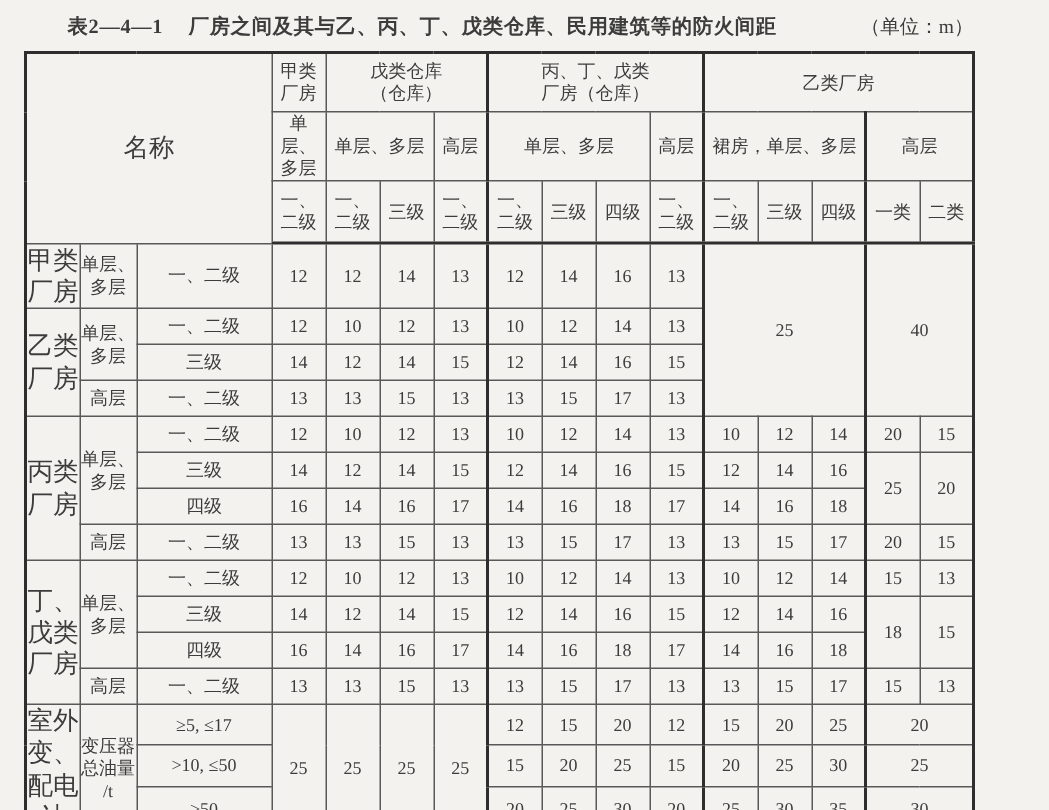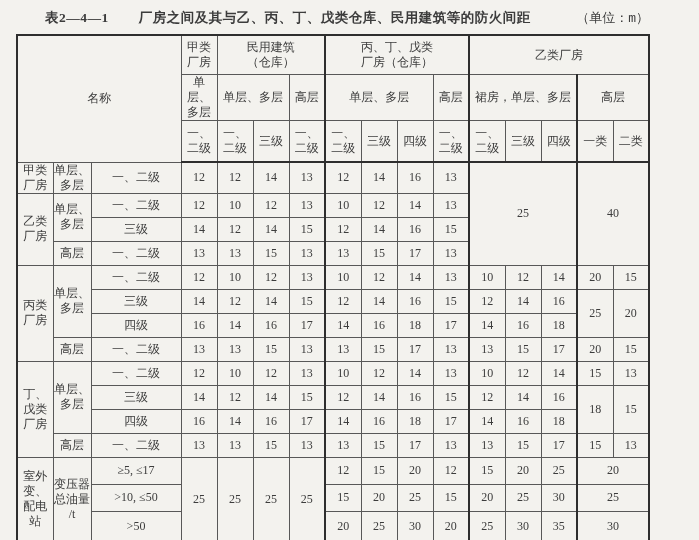--- a/index.html
+++ b/index.html
@@ -4,43 +4,43 @@
 <style>
   html,body{margin:0;padding:0;}
   body{
     width:699px;height:540px;position:relative;overflow:hidden;
     background:#f3f2ee;
     font-family:"Liberation Serif","DejaVu Serif",serif;
     color:#3c3c3c;
   }
   .titlebar{position:absolute;top:7px;left:0;width:699px;height:22px;}
   .title-main{position:absolute;left:45px;top:2px;font-size:13.5px;font-weight:bold;letter-spacing:.5px;white-space:nowrap;}
-  .title-idx{margin-right:30px;}
-  .title-unit{position:absolute;right:50px;top:2px;font-size:13px;white-space:nowrap;font-family:Liberation Mono, monospace;}
+  .title-idx{margin-right:17px;}
+  .title-unit{position:absolute;right:50px;top:2px;font-size:13px;white-space:nowrap;}
   table{
     position:absolute;left:16px;top:34px;
     border-collapse:collapse;table-layout:fixed;
     border:2px solid #2e2e2e;
   }
   td{
     border:1px solid #585858;
     text-align:center;vertical-align:middle;
     font-size:12px;line-height:1.25;padding:0;
     white-space:pre-line;
   }
   tr.h1 td{height:38px;}
   tr.h2 td{height:44px;}
   tr.h3 td{height:40px;border-bottom:2px solid #2e2e2e;}
   tbody tr{height:24px;}
   tbody tr.rh-first{height:29px;}
   tbody tr.rh-b1{height:27px;padding-left:36px;}
   tbody tr.rh-b2{height:27px;padding-left:15px;}
   tbody tr.rh-b3{height:31px;}
   .bl2{border-left:2px solid #2e2e2e;}
-  .lbl{font-size:12px;}
+  .lbl{font-size:17px;}
 </style>
 </head>
 <body>
 
 <div class="titlebar">
   <div class="title-main"><span class="title-idx">表2—4—1</span><span>厂房之间及其与乙、丙、丁、戊类仓库、民用建筑等的防火间距</span></div>
   <div class="title-unit">（单位：m）</div>
 </div>
 
 <table>
@@ -60,21 +60,21 @@
       <col style="width:36px">
       <col style="width:36px">
       <col style="width:36px">
       <col style="width:36px">
   </colgroup>
   <thead>
     <tr class="h1">
       <td colspan="3" rowspan="3" class="lbl">名称</td>
       <td>甲类
 厂房</td>
-      <td colspan="3">民用建筑
+      <td colspan="3">戊类仓库
 （仓库）</td>
       <td colspan="4" class="bl2">丙、丁、戊类
 厂房（仓库）</td>
       <td colspan="5" class="bl2">乙类厂房</td>
     </tr>
     <tr class="h2">
       <td>单层、
 多层</td>
       <td colspan="2">单层、多层</td>
       <td>高层</td>

